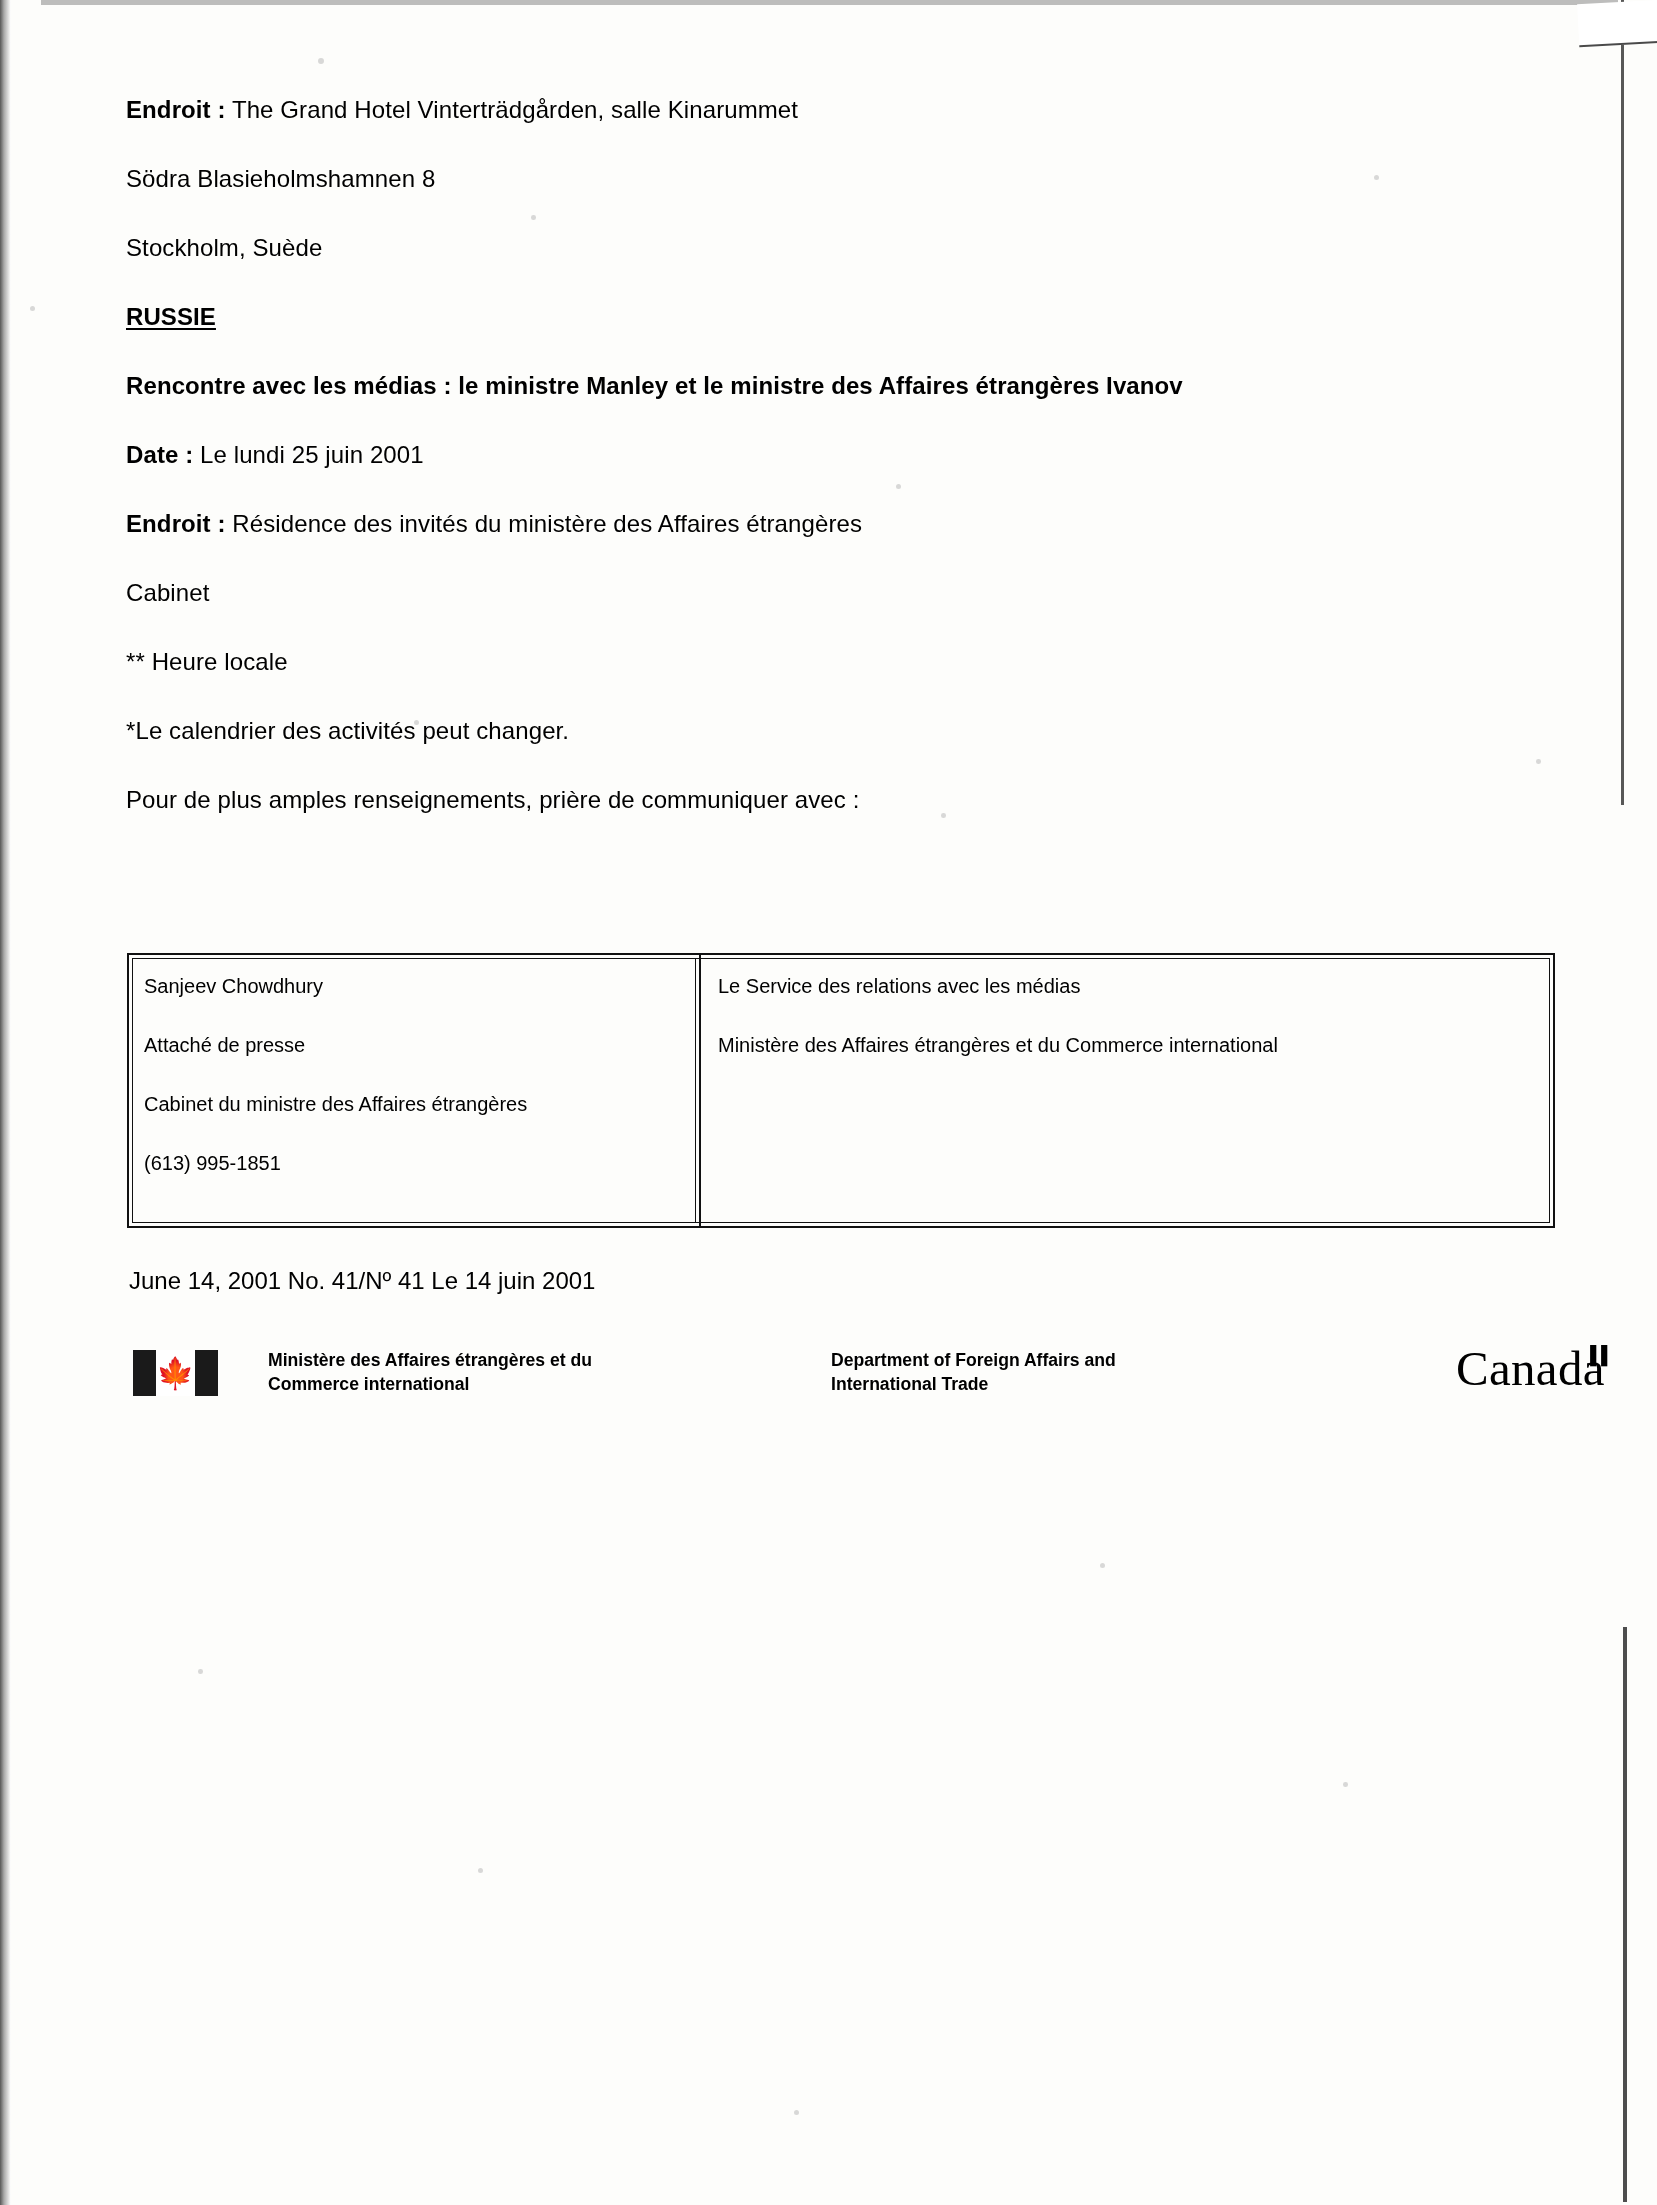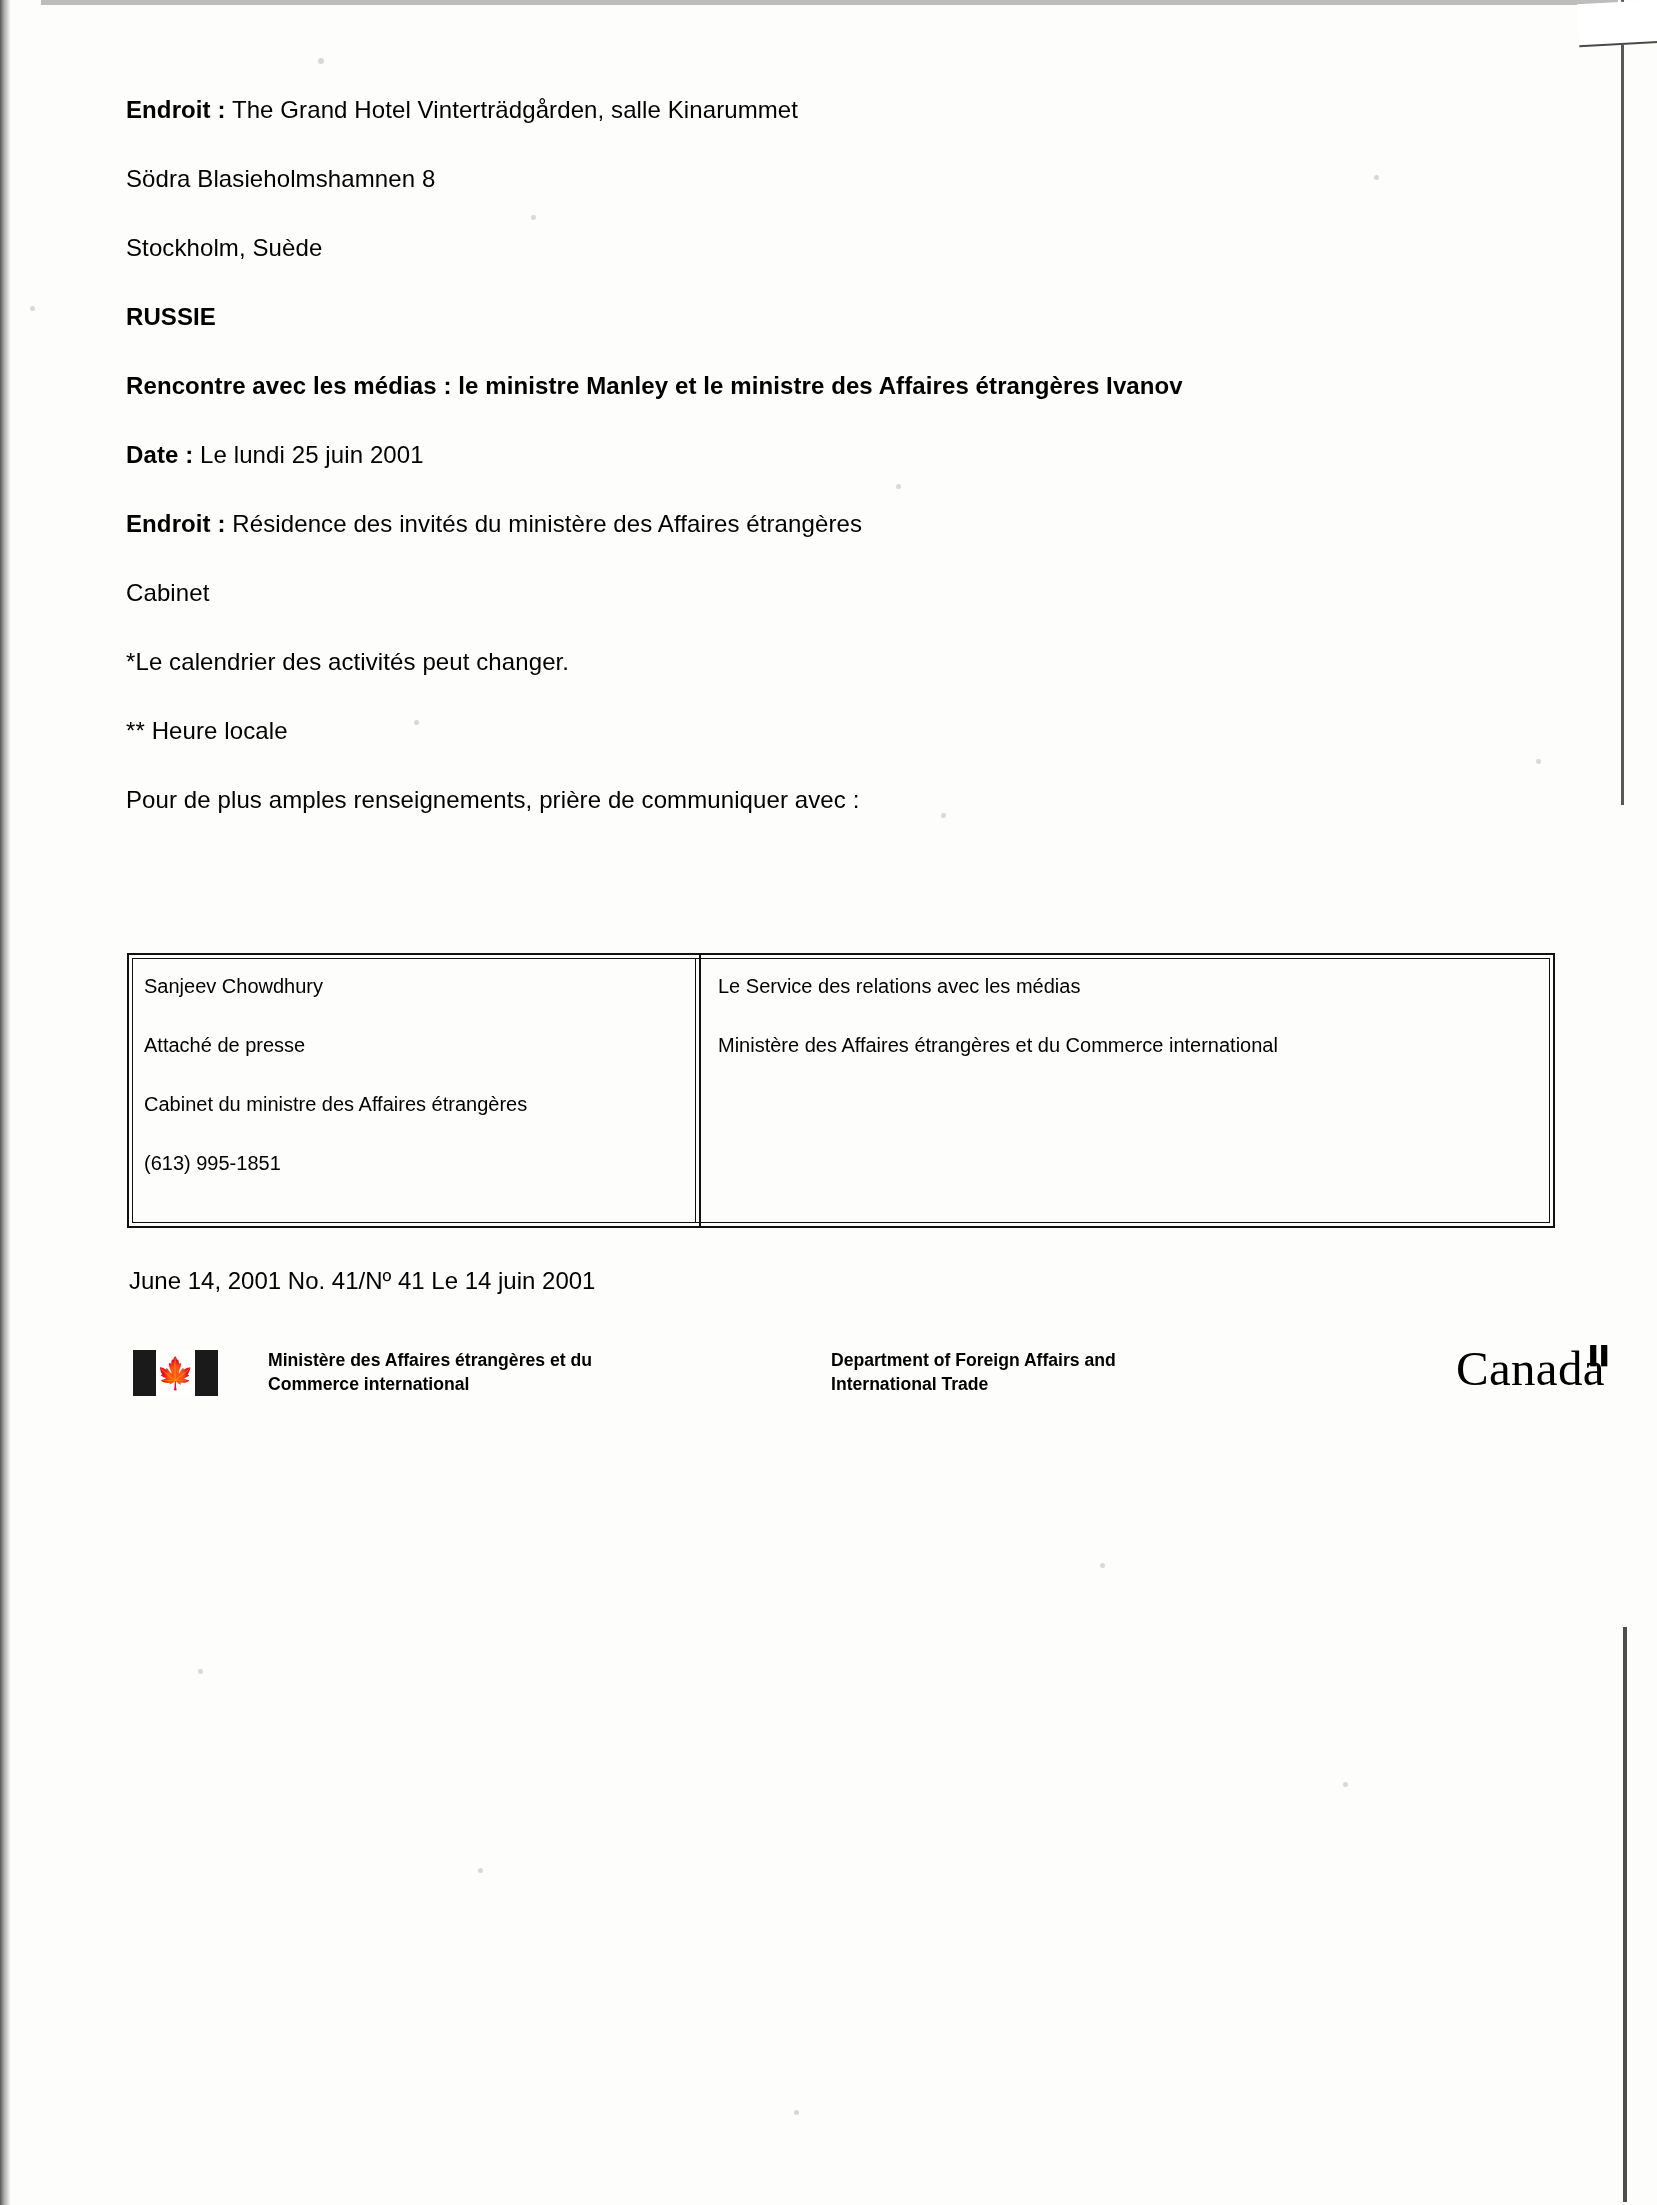--- a/index.html
+++ b/index.html
@@ -78,20 +78,21 @@
   .line {
     font-size: 24px;
     line-height: 1.25;
     margin-bottom: 39px;
     letter-spacing: 0.1px;
     white-space: pre-wrap;
   }
   .line.bold { font-weight: bold; }
   .line.underline-bold {
     font-weight: bold;
+    text-decoration: underline;
     text-underline-offset: 2.7px;
   }
   .lbl { font-weight: bold; }
 
   
   .contact-table {
     position: absolute;
     left: 127px;
     top: 953px;
     width: 1424px;
@@ -230,23 +231,23 @@
 
     <div class="line bold">Rencontre avec les médias : le ministre Manley et le ministre des Affaires étrangères Ivanov</div>
 
     <div class="line"><span class="lbl">Date :</span><span> Le lundi 25 juin 2001</span></div>
 
 
     <div class="line"><span class="lbl">Endroit :</span><span> Résidence des invités du ministère des Affaires étrangères</span></div>
 
     <div class="line">Cabinet</div>
 
+    <div class="line">** Heure locale</div>
+
     <div class="line">*Le calendrier des activités peut changer.</div>
-
-    <div class="line">** Heure locale</div>
 
     <div class="line">Pour de plus amples renseignements, prière de communiquer avec :</div>
   </div>
 
   <div class="contact-table">
     <div class="inner-border"></div>
 
     <div class="cell cell-left">
       <div class="inner-v"></div>
       <p>Sanjeev Chowdhury</p>

